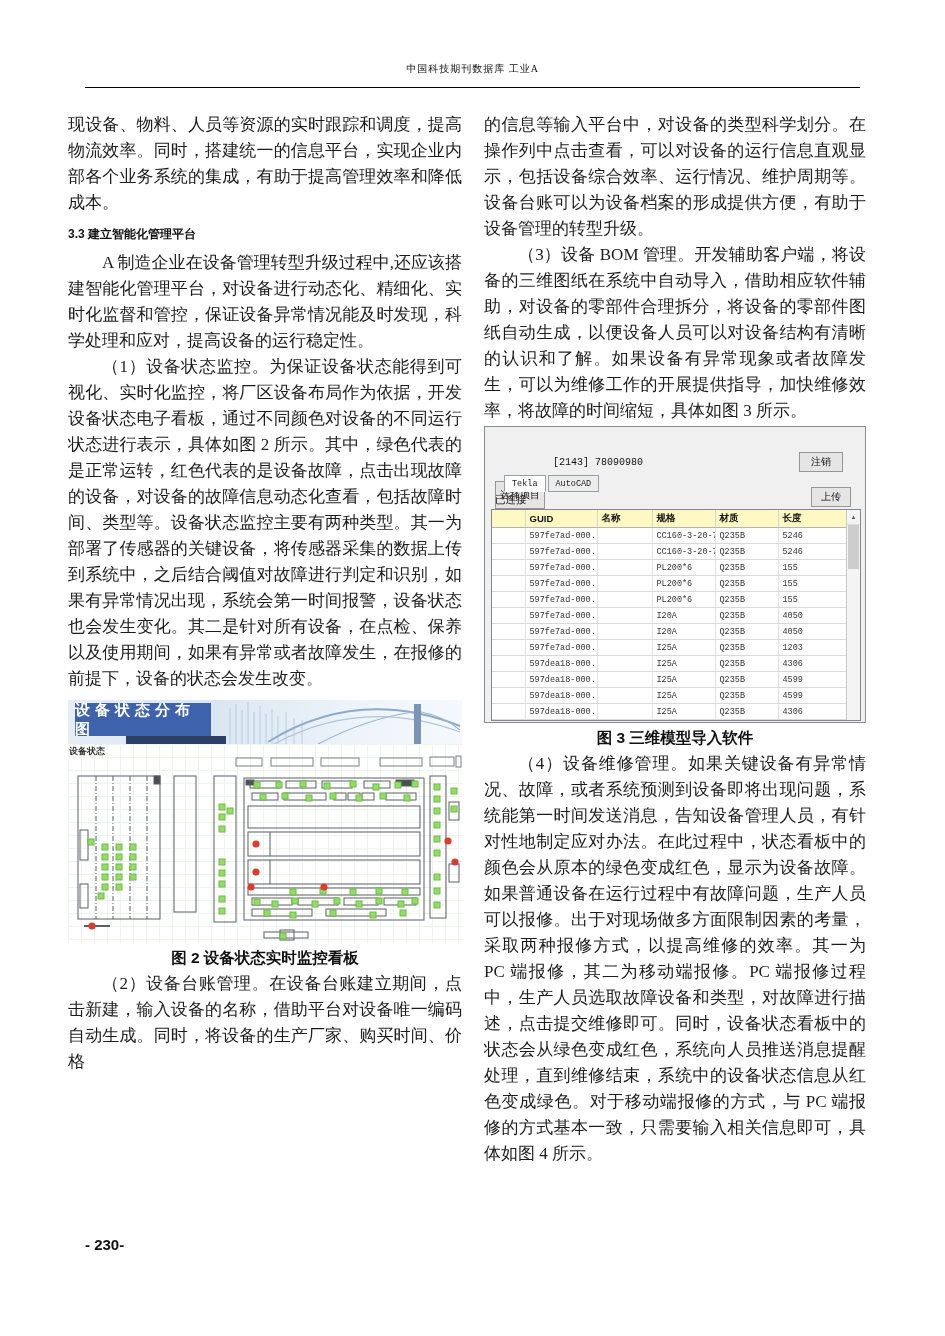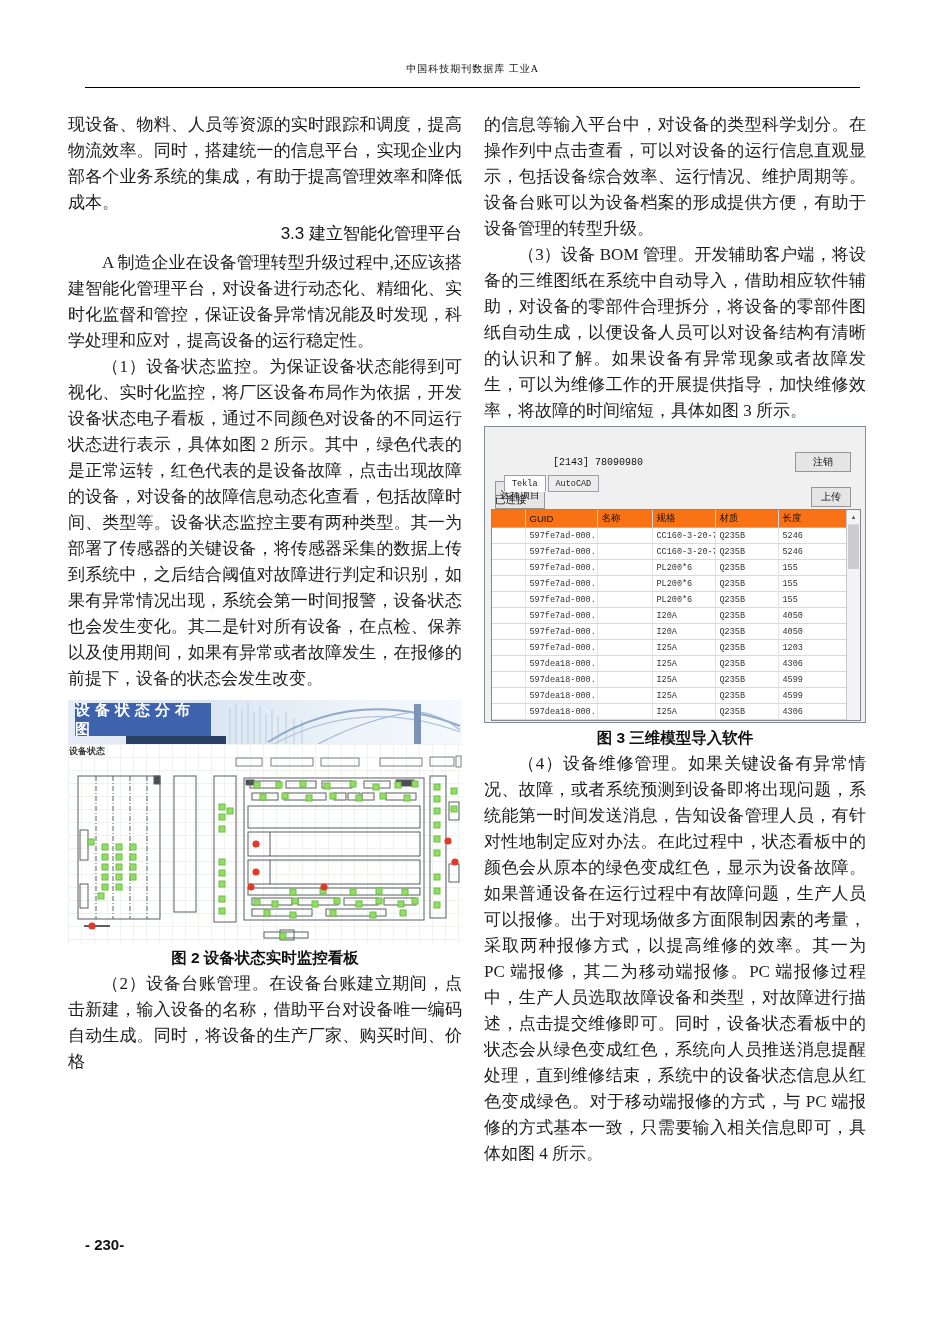--- a/index.html
+++ b/index.html
@@ -7,22 +7,22 @@
         font-family:"Liberation Serif",serif;color:#1c1c1c;}
   
   .header-title{position:absolute;top:62px;left:85px;width:775px;text-align:center;
         font-size:10px;color:#111;letter-spacing:1px;}
   .header-rule{position:absolute;top:87px;left:85px;width:775px;border-top:1.5px solid #000;}
   
   .col-left{position:absolute;left:68px;top:112px;width:394px;}
   .col-right{position:absolute;left:484px;top:112px;width:382px;}
   .body-text{font-size:17px;line-height:26px;text-align:justify;margin:0;color:#1c1c1c;}
   .indent{text-indent:2em;}
-  .section-heading{font-family:"Liberation Sans",sans-serif;font-weight:normal;font-size:17px;
-        line-height:26px;margin:5px 0 3px 0;color:#111;text-align:right;}
+  .section-heading{font-family:"Liberation Sans",sans-serif;font-weight:bold;font-size:12px;
+        line-height:26px;margin:5px 0 3px 0;color:#111;}
   .fig-caption{font-family:"Liberation Sans",sans-serif;font-weight:bold;font-size:15.5px;
         text-align:center;line-height:24px;margin:3px 0 1px 0;color:#111;}
   
   .figure2{width:394px;margin-top:8px;}
   .fig2-banner{position:relative;height:44px;overflow:hidden;
         background:linear-gradient(90deg,#e7edf6 0%,#d9e6f2 35%,#eef4fa 75%,#f5f9fd 100%);}
   .fig2-banner-title{position:absolute;left:7px;top:3px;width:136px;height:33px;background:#3f62ad;
         color:#fff;display:flex;align-items:center;justify-content:center;font-size:15px;
         letter-spacing:5px;font-weight:bold;font-family:"Liberation Serif",serif;z-index:2;}
   .fig2-tower{position:absolute;left:58px;top:36px;width:100px;height:8px;background:#2c3f66;z-index:1;}
@@ -42,32 +42,32 @@
   .app-icon{width:12px;height:11px;margin:0 5px 0 5px;background:#fff;border:1px solid #cfe0f2;
         box-shadow:inset 0 3px 0 #e8564a, inset 0 -5px 0 #3f74c2;}
   .tekla-title-text{font-size:10.5px;flex:1;}
   .win-btn{width:26px;height:22px;display:flex;align-items:center;justify-content:center;
         color:#fff;font-size:11px;font-family:"DejaVu Sans",sans-serif;}
   .btn{position:absolute;background:#e5e5e5;border:1px solid #969696;box-sizing:border-box;
         display:flex;align-items:center;justify-content:center;font-size:10px;color:#111;}
   .btn-select{left:10px;top:26px;width:50px;height:28px;margin-top:28px;}
   .project-id{position:absolute;left:68px;top:30px;font-size:10px;color:#111;
         font-family:"Liberation Mono",monospace;}
-  .btn-logout{right:14px;top:25px;width:56px;height:20px;}
+  .btn-logout{right:22px;top:25px;width:44px;height:20px;}
   .tekla-tabs{position:absolute;left:7px;top:48px;display:flex;align-items:flex-end;padding-left:12px;}
   .tab{font-size:8.5px;padding:3px 7px 2px 7px;border:1px solid #9aa0a6;background:#ececec;
         color:#222;margin-right:2px;font-family:"Liberation Mono",monospace;}
   .tab.active{background:#fdfdfd;border-bottom-color:#fdfdfd;}
   .status-label{position:absolute;left:10px;top:66px;font-size:10.5px;color:#111;}
   .btn-upload{right:14px;top:60px;width:40px;height:20px;}
   .table-wrap{position:absolute;left:6px;top:82px;width:370px;height:212px;background:#fff;
         border:1px solid #828790;box-sizing:border-box;overflow:hidden;}
   table.bom{border-collapse:collapse;table-layout:fixed;width:355px;}
-  table.bom th{font-size:9.5px;font-weight:normal;text-align:left;height:17px;padding:0 0 0 4px;
-        border-bottom:1px solid #b5b5b5;border-right:1px solid #d6d6d6;background:#f97316;
+  table.bom th{font-size:9.5px;font-weight:bold;text-align:left;height:17px;padding:0 0 0 4px;
+        border-bottom:1px solid #b5b5b5;border-right:1px solid #d6d6d6;background:#fef9c3;
         color:#111;overflow:hidden;white-space:nowrap;}
   table.bom td{font-size:8.5px;height:15px;padding:0 0 0 4px;border-bottom:1px solid #d9d9d9;
         border-right:1px solid #e2e2e2;color:#333;overflow:hidden;white-space:nowrap;
         font-family:"Liberation Mono",monospace;}
   .table-scrollbar{position:absolute;top:0;right:0;width:13px;bottom:0;background:#f4f4f4;
         border-left:1px solid #c7c7c7;}
   .scroll-up{height:14px;display:flex;align-items:center;justify-content:center;font-size:6px;
         color:#555;border-bottom:1px solid #dcdcdc;}
   .scroll-thumb{position:absolute;top:15px;left:1px;width:11px;height:44px;background:#cdcdcd;}
   

